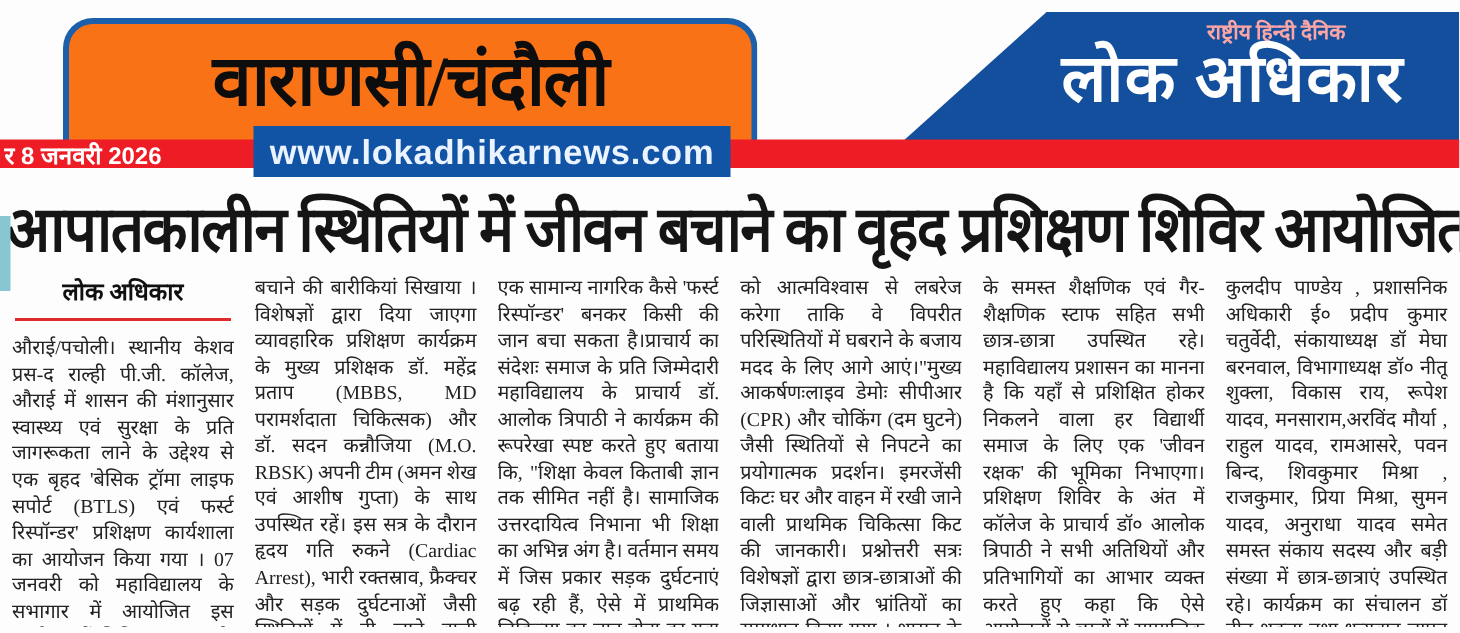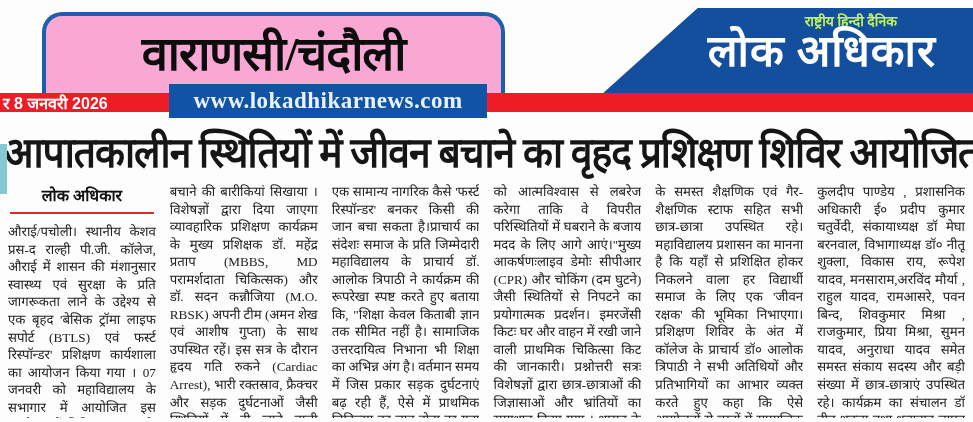--- a/index.html
+++ b/index.html
@@ -10,21 +10,21 @@
     background:#fdfdfd;
     font-family:"Liberation Serif","DejaVu Serif",serif;
     overflow:hidden;
     color:#1a1a1a;
   }
   
   .region-box {
     position:absolute; left:42px; top:12px; width:463px; height:100px;
     border:4px solid #1c60ab; border-bottom:none;
     border-radius:20px 20px 0 0;
-    background:#f9a8d4;
+    background:#f97316;
     display:flex; align-items:flex-start; justify-content:center;
     z-index:1;
   }
   .region-title {
     font-size:47px; font-weight:bold; letter-spacing:-1px;
     margin-top:4px; color:#0d0d0d;
   }
   .red-strip {
     position:absolute; left:0; top:93px; width:973px; height:19px;
     background:#ee1c25; z-index:2;
@@ -34,34 +34,34 @@
     color:#ffffff; font-weight:bold; font-size:16px;
     font-family:"Liberation Sans","DejaVu Sans",sans-serif;
   }
   .url-box {
     position:absolute; left:169px; top:84px; width:318px; height:34px;
     background:#1153a4; z-index:4;
     display:flex; align-items:center; justify-content:center;
   }
   .url-text {
     color:#eaf3ff; font-weight:bold; font-size:23px;
-    font-family:Liberation Serif, serif;
+    font-family:Liberation Sans, sans-serif;
     letter-spacing:0.5px;
   }
   .masthead {
     position:absolute; right:0; top:8px; width:372px; height:87px;
     background:#134f9d;
     clip-path:polygon(26% 0, 100% 0, 100% 100%, 0 100%);
     z-index:1;
     display:flex; flex-direction:column; align-items:flex-end;
     padding:3px 10px 2px 0;
   }
   .masthead .tag-top {
     width:62%; text-align:center;
-    color:#bef264; font-size:14px; font-weight:bold;
+    color:#fca5a5; font-size:14px; font-weight:bold;
   }
   .masthead .brand {
     width:78%; text-align:center;
     color:#ffffff; font-size:44px; font-weight:bold; line-height:1.0;
     letter-spacing:1px;
   }
   .masthead .tag-bottom {
     width:70%; text-align:center;
     color:#ffffff; font-size:15px; font-weight:bold;
   }

